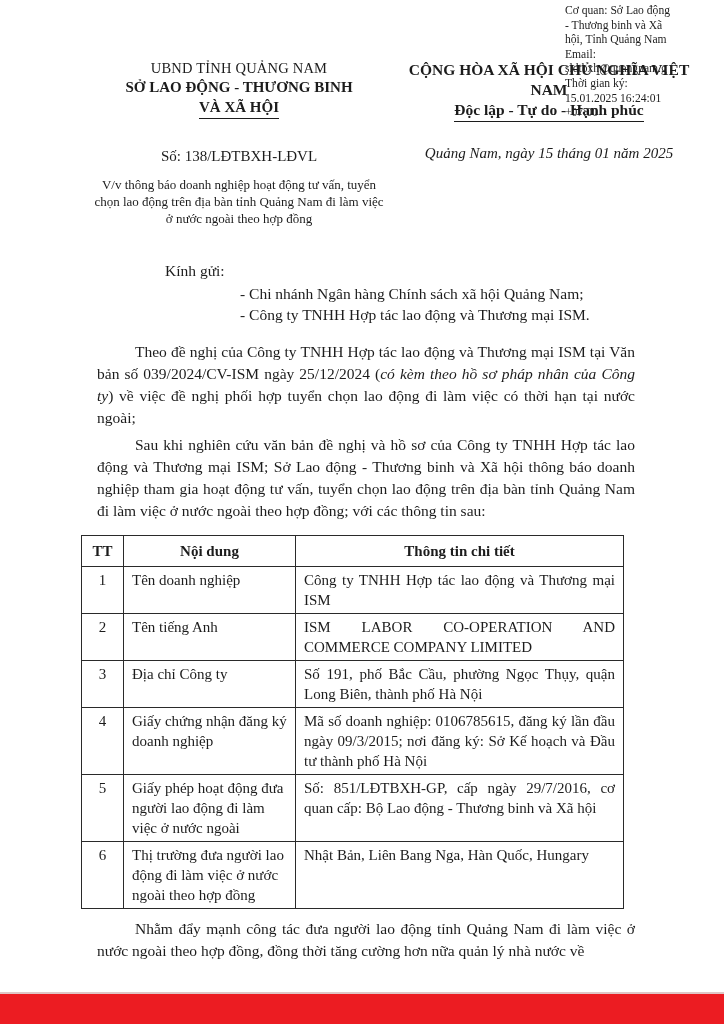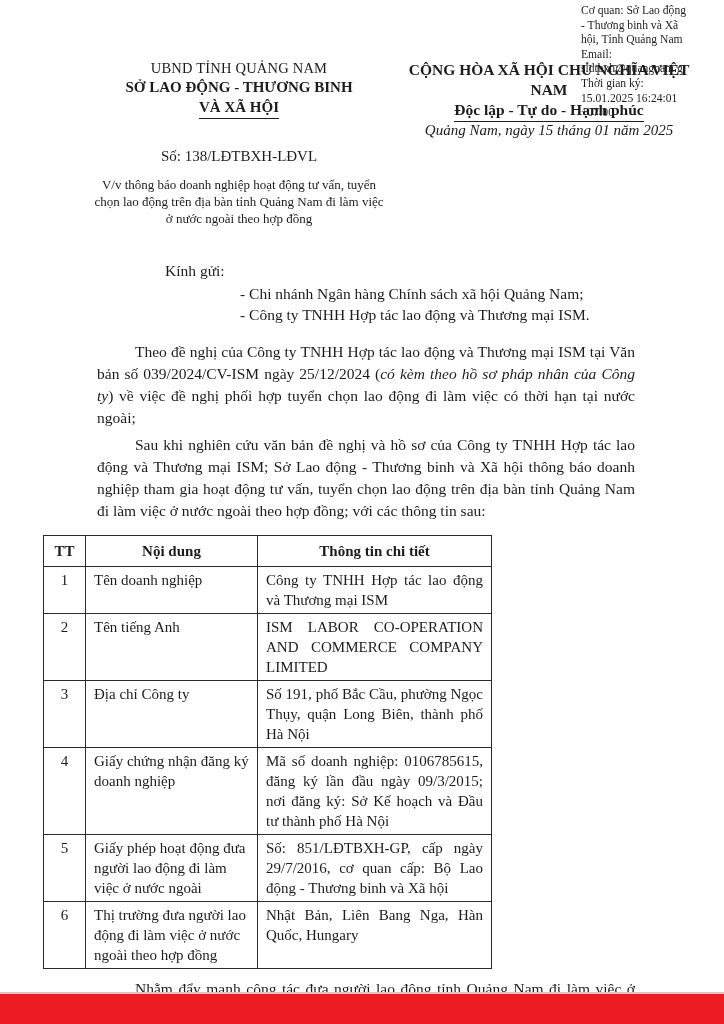--- a/index.html
+++ b/index.html
@@ -10,21 +10,21 @@
     height: 1024px;
     background: #ffffff;
     overflow: hidden;
     font-family: "Liberation Serif", "DejaVu Serif", serif;
     color: #1c1c1c;
   }
   
   .sig-stamp {
     position: absolute;
     top: 4px;
-    left: 581px;
+    left: 565px;
     width: 143px;
     font-size: 11.6px;
     line-height: 14.6px;
     color: #1d1d1d;
     z-index: 2;
   }
   .sig-stamp div { white-space: nowrap; }
   
   .header {
     display: flex;
@@ -48,40 +48,40 @@
   }
   .doc-number { font-size: 15px; margin-top: 29px; }
   .doc-subject {
     font-size: 13px;
     line-height: 17px;
     margin: 11px auto 0;
     width: 290px;
   }
   .motto-line1 { font-size: 15.5px; font-weight: bold; line-height: 20px; }
   .motto-line2 { font-size: 15.5px; font-weight: bold; line-height: 20px; }
-  .dateline { font-size: 15px; font-style: italic; }
+  .dateline { font-size: 15px; font-style: italic; margin-top: 23px; }
   
   .salutation-block { margin: 33px 0 0 165px; font-size: 15.5px; line-height: 21.5px; }
   .recipients { margin: 1px 0 0 75px; }
   
   .body-text {
     margin: 0 89px 0 97px;
     font-size: 15.5px;
     line-height: 22px;
     text-align: justify;
   }
   .body-text p { text-indent: 38px; }
   .p1 { margin-top: 15px; }
   .p2 { margin-top: 5px; }
   .p3 { margin-top: 9px; }
   .it { font-style: italic; }
   
   .info-table {
-    margin: 13px 0 0 43px;
-    width: 449px;
+    margin: 13px 0 0 81px;
+    width: 543px;
     border-collapse: collapse;
     font-size: 15px;
   }
   .info-table th, .info-table td {
     border: 1.4px solid #2a2a2a;
     vertical-align: top;
     line-height: 20px;
   }
   .info-table th { padding: 5px 4px; font-size: 15px; }
   .col-tt  { width: 42px; text-align: center; }

